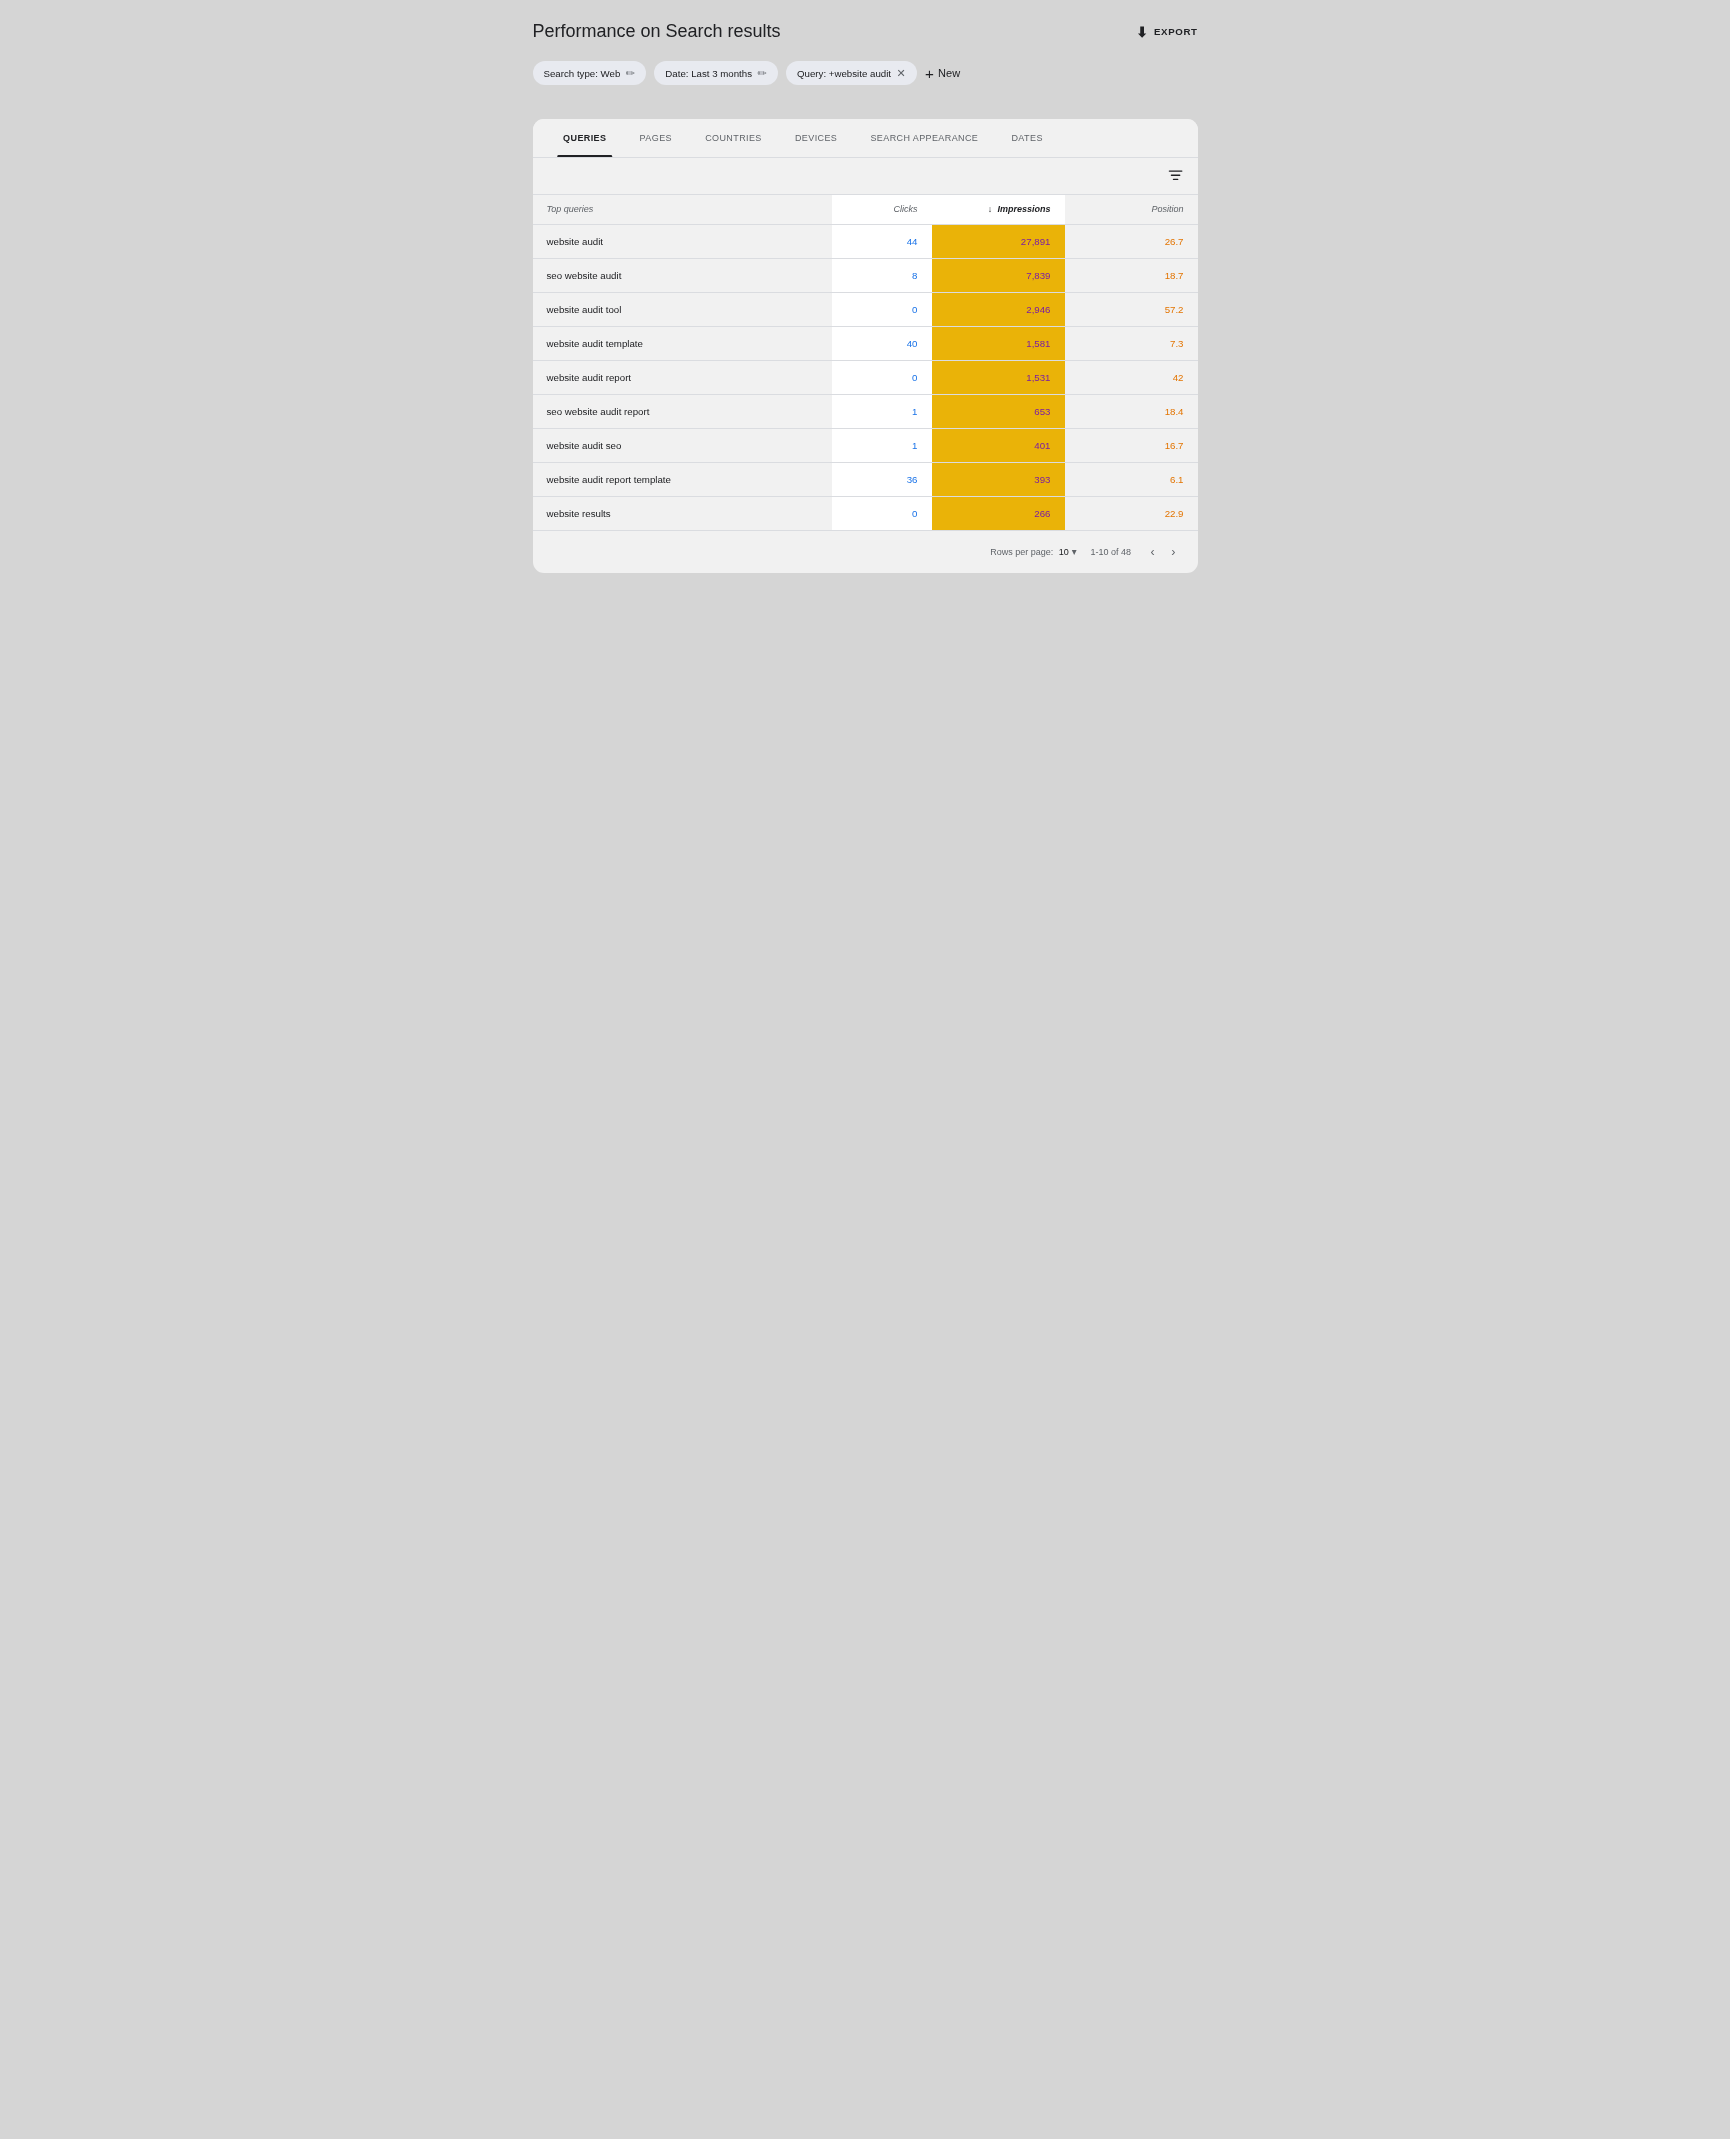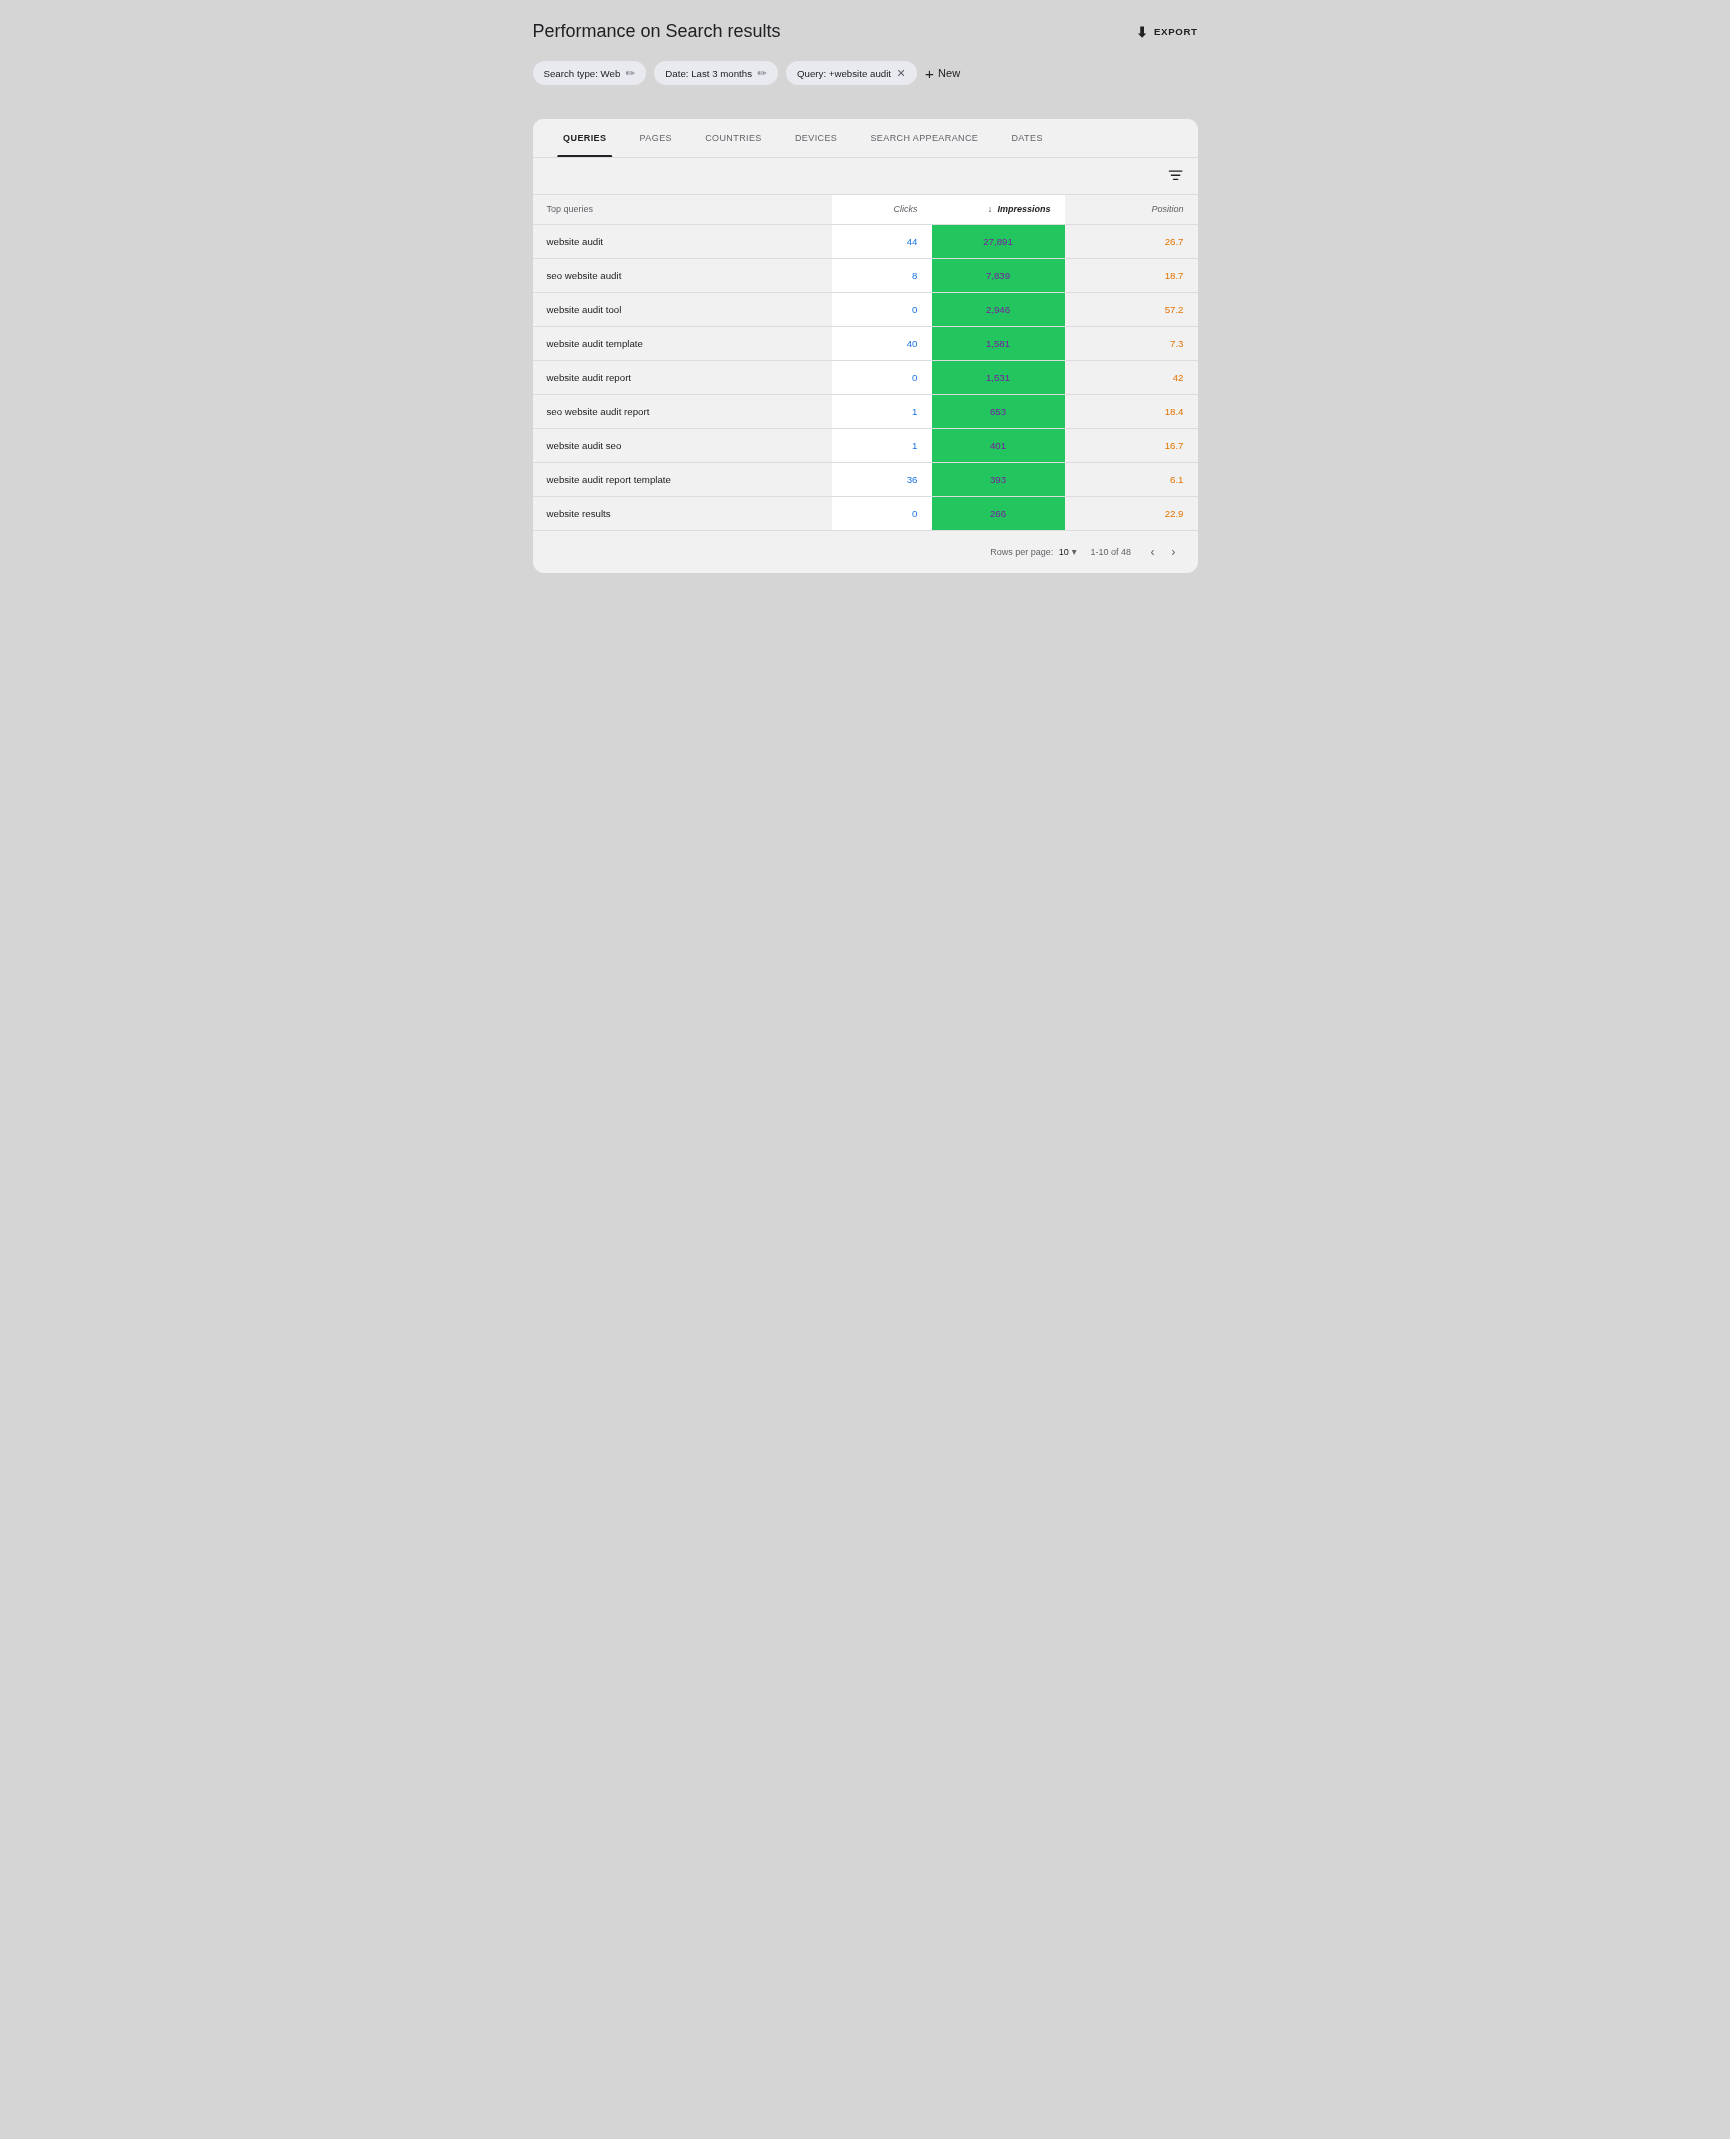--- a/index.html
+++ b/index.html
@@ -154,21 +154,21 @@
       text-align: left;
     }
     .data-table thead th.numeric {
       text-align: right;
       font-style: italic;
     }
     .data-table thead th.active-sort {
       color: #202124;
       font-weight: 700;
     }
-    .col-query { width: 45%; }
+    .col-query { width: 45%; font-style: italic; }
     .col-clicks { width: 15%; text-align: right; }
     .col-impressions { width: 20%; text-align: right; }
     .col-position { width: 20%; text-align: right; }
     .highlighted-cols {
       background: #ffffff;
     }
     .data-table tbody tr {
       border-bottom: 0.7px solid #dadce0;
     }
     .data-table tbody tr:last-child {
@@ -182,22 +182,22 @@
     .data-table tbody td.numeric {
       text-align: right;
     }
     .data-table tbody td.clicks-val {
       color: #1a73e8;
       text-align: right;
       background: #ffffff;
     }
     .data-table tbody td.impressions-val {
       color: #7b1ea2;
-      text-align: center;
-      background: #22c55e;
+      text-align: right;
+      background: #eab308;
     }
     .data-table tbody td.position-val {
       color: #e37400;
       text-align: right;
     }
     .sort-arrow {
       display: inline-block;
       margin-right: 2.8px;
     }
     .pagination-row {

